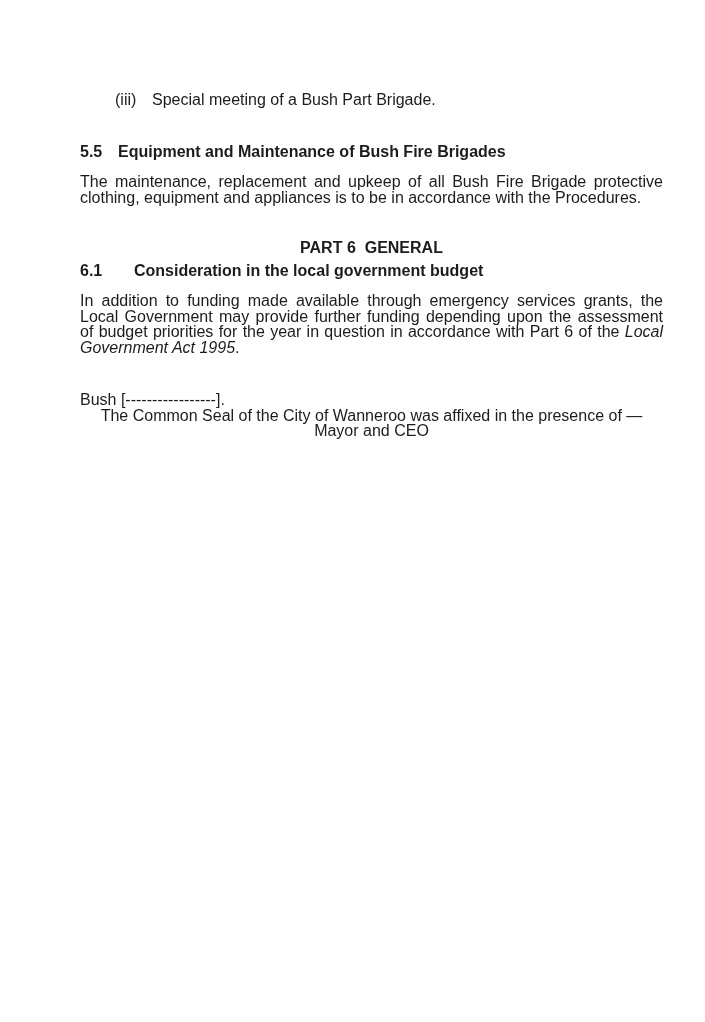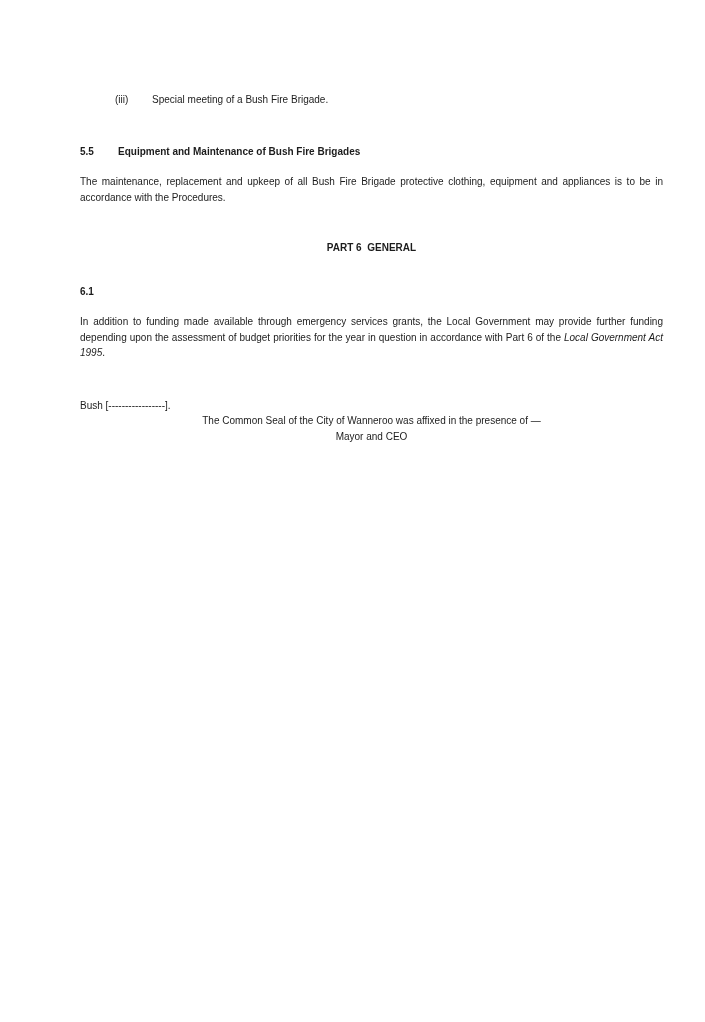--- a/index.html
+++ b/index.html
@@ -7,21 +7,21 @@
     padding: 0;
     background: #ffffff;
   }
   .page {
     position: relative;
     width: 705px;
     height: 1022px;
     background: #ffffff;
     overflow: hidden;
     font-family: "Liberation Sans", sans-serif;
-    font-size: 10px;
+    font-size: 16px;
     line-height: 15.5px;
     color: #1c1c1c;
   }
   .content {
     box-sizing: border-box;
     width: 705px;
     padding: 92px 42px 0 80px;
   }
   .list-row {
     display: flex;
@@ -29,21 +29,21 @@
   }
   .marker {
     flex: none;
     width: 37px;
   }
   .heading-row {
     display: flex;
     font-weight: bold;
   }
   .h55 { margin-top: 36px; }
-  .h61 { margin-top: 28px; gap: 16px; }
+  .h61 { margin-top: 7px; gap: 16px; }
   .sec-num {
     flex: none;
     width: 38px;
   }
   .para {
     margin: 0;
     text-align: justify;
   }
   .p55 { margin-top: 15px; }
   .p61 { margin-top: 15px; }
@@ -60,34 +60,35 @@
   .seal-line, .signatory-line { text-align: center; }
 </style>
 </head>
 <body>
 
 <div class="page">
   <div class="content">
 
     <div class="list-row">
       <span class="marker">(iii)</span>
-      <span class="list-text">Special meeting of a Bush Fire Brigade.</span>
+      <span class="list-text">Special meeting of a Bush Part Brigade.</span>
     </div>
 
     <div class="heading-row h55">
       <span class="sec-num">5.5</span>
       <span class="sec-title">Equipment and Maintenance of Bush Fire Brigades</span>
     </div>
 
     <p class="para p55">The maintenance, replacement and upkeep of all Bush Fire Brigade protective clothing, equipment and appliances is to be in accordance with the Procedures.</p>
 
     <div class="part-heading">PART 6  GENERAL</div>
 
     <div class="heading-row h61">
       <span class="sec-num">6.1</span>
+      <span class="sec-title">Consideration in the local government budget</span>
     </div>
 
     <p class="para p61"><span>In addition to funding made available through emergency services grants, the Local Government may provide further funding depending upon the assessment of budget priorities for the year in question in accordance with Part 6 of the </span><span class="act-name">Local Government Act 1995</span><span>.</span></p>
 
     <div class="closing">
       <div class="dated-line">Bush [-----------------].</div>
       <div class="seal-line">The Common Seal of the City of Wanneroo was affixed in the presence of —</div>
       <div class="signatory-line">Mayor and CEO</div>
     </div>
 

